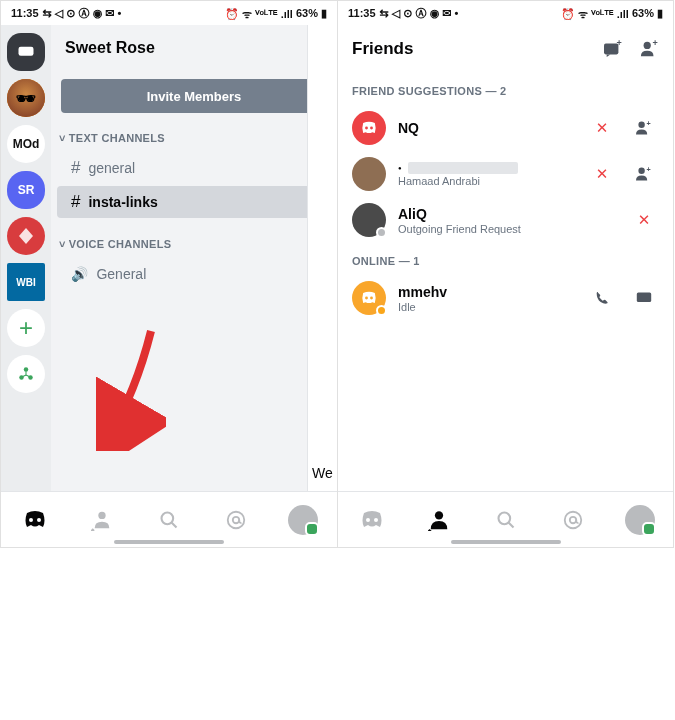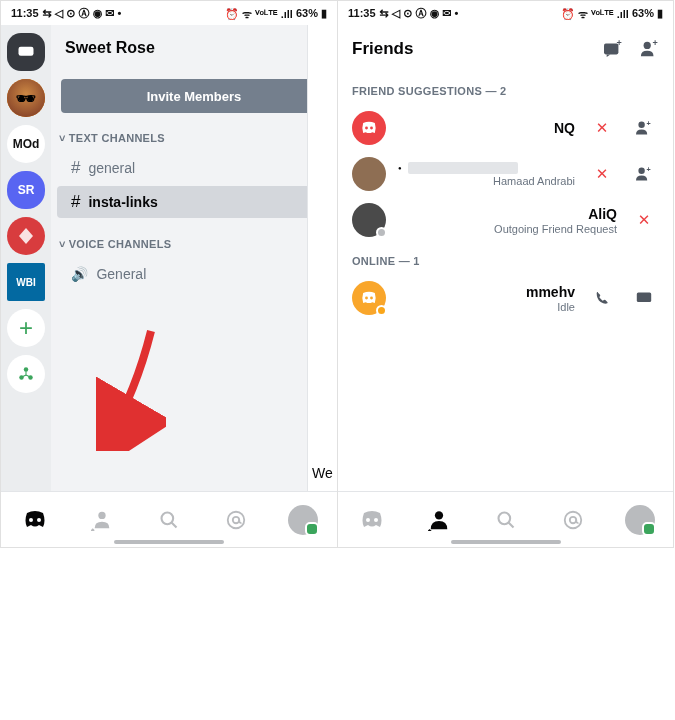--- a/index.html
+++ b/index.html
@@ -69,21 +69,21 @@
   .friends-section { font-size: 11px; font-weight: 700; letter-spacing: 0.3px; color: #6a7480; padding: 12px 14px 8px; }
 
   .friend-row { display: flex; align-items: center; padding: 6px 14px; gap: 12px; }
   .friend-avatar { width: 34px; height: 34px; border-radius: 17px; flex-shrink: 0; display: flex; align-items: center; justify-content: center; color: #fff; font-size: 17px; position: relative; }
   .friend-avatar.red { background: #ed4245; }
   .friend-avatar.img1 { background: #8e6e53; }
   .friend-avatar.img2 { background: #4a4a4a; }
   .friend-avatar.orange { background: #f9a62b; }
   .friend-avatar .status-dot { position: absolute; bottom: -1px; right: -1px; width: 11px; height: 11px; border-radius: 6px; border: 2px solid #fff; background: #b9bbbe; }
   .friend-avatar .status-dot.idle { background: #faa61a; }
-  .friend-info { flex: 1; text-align: right; }
+  .friend-info { flex: 1; }
   .friend-name { font-size: 14px; font-weight: 700; color: #060607; }
   .friend-sub { font-size: 11px; color: #6a7480; margin-top: 1px; }
   .friend-name-blur { width: 110px; height: 12px; background: #e3e5e8; border-radius: 2px; }
   .friend-action { width: 30px; height: 30px; border-radius: 15px; display: flex; align-items: center; justify-content: center; font-size: 15px; cursor: pointer; color: #4f5660; }
   .friend-action.x { color: #ed4245; }
   .friend-action.add { color: #4f5660; font-size: 14px; }
 
   svg { display: block; }
 </style>
 </head>

